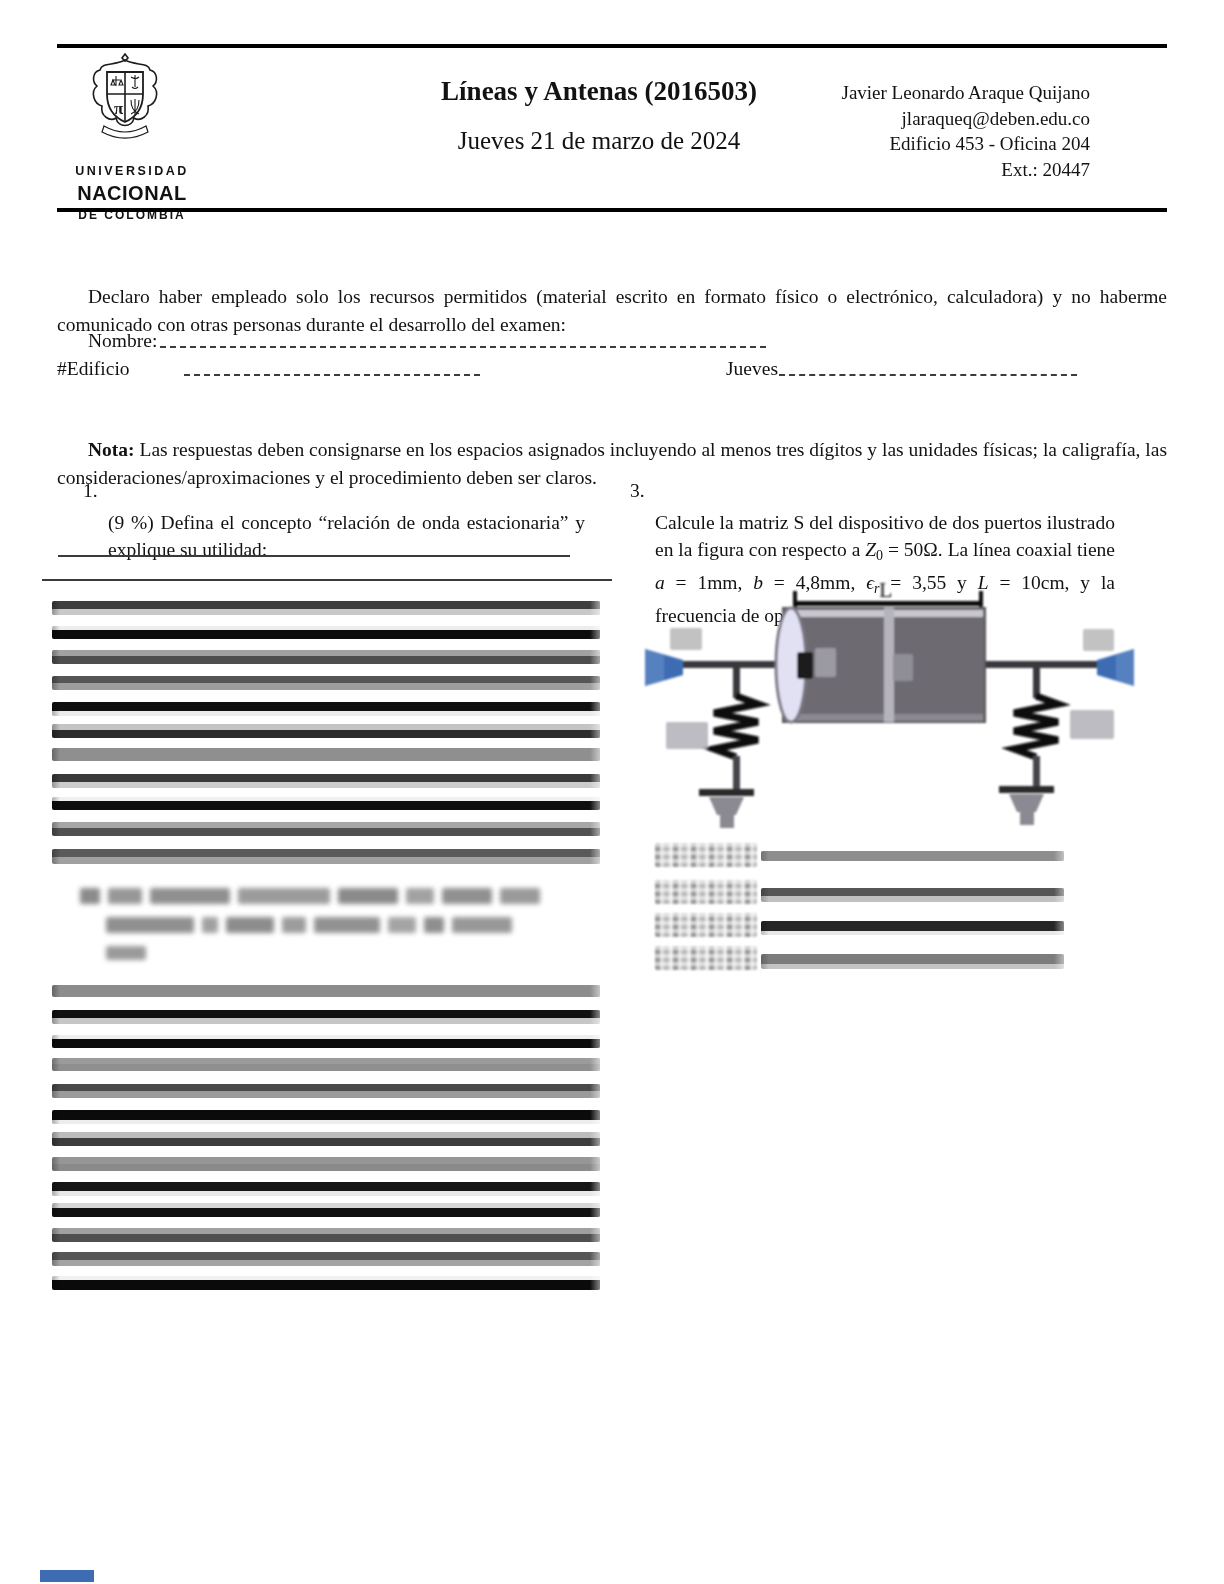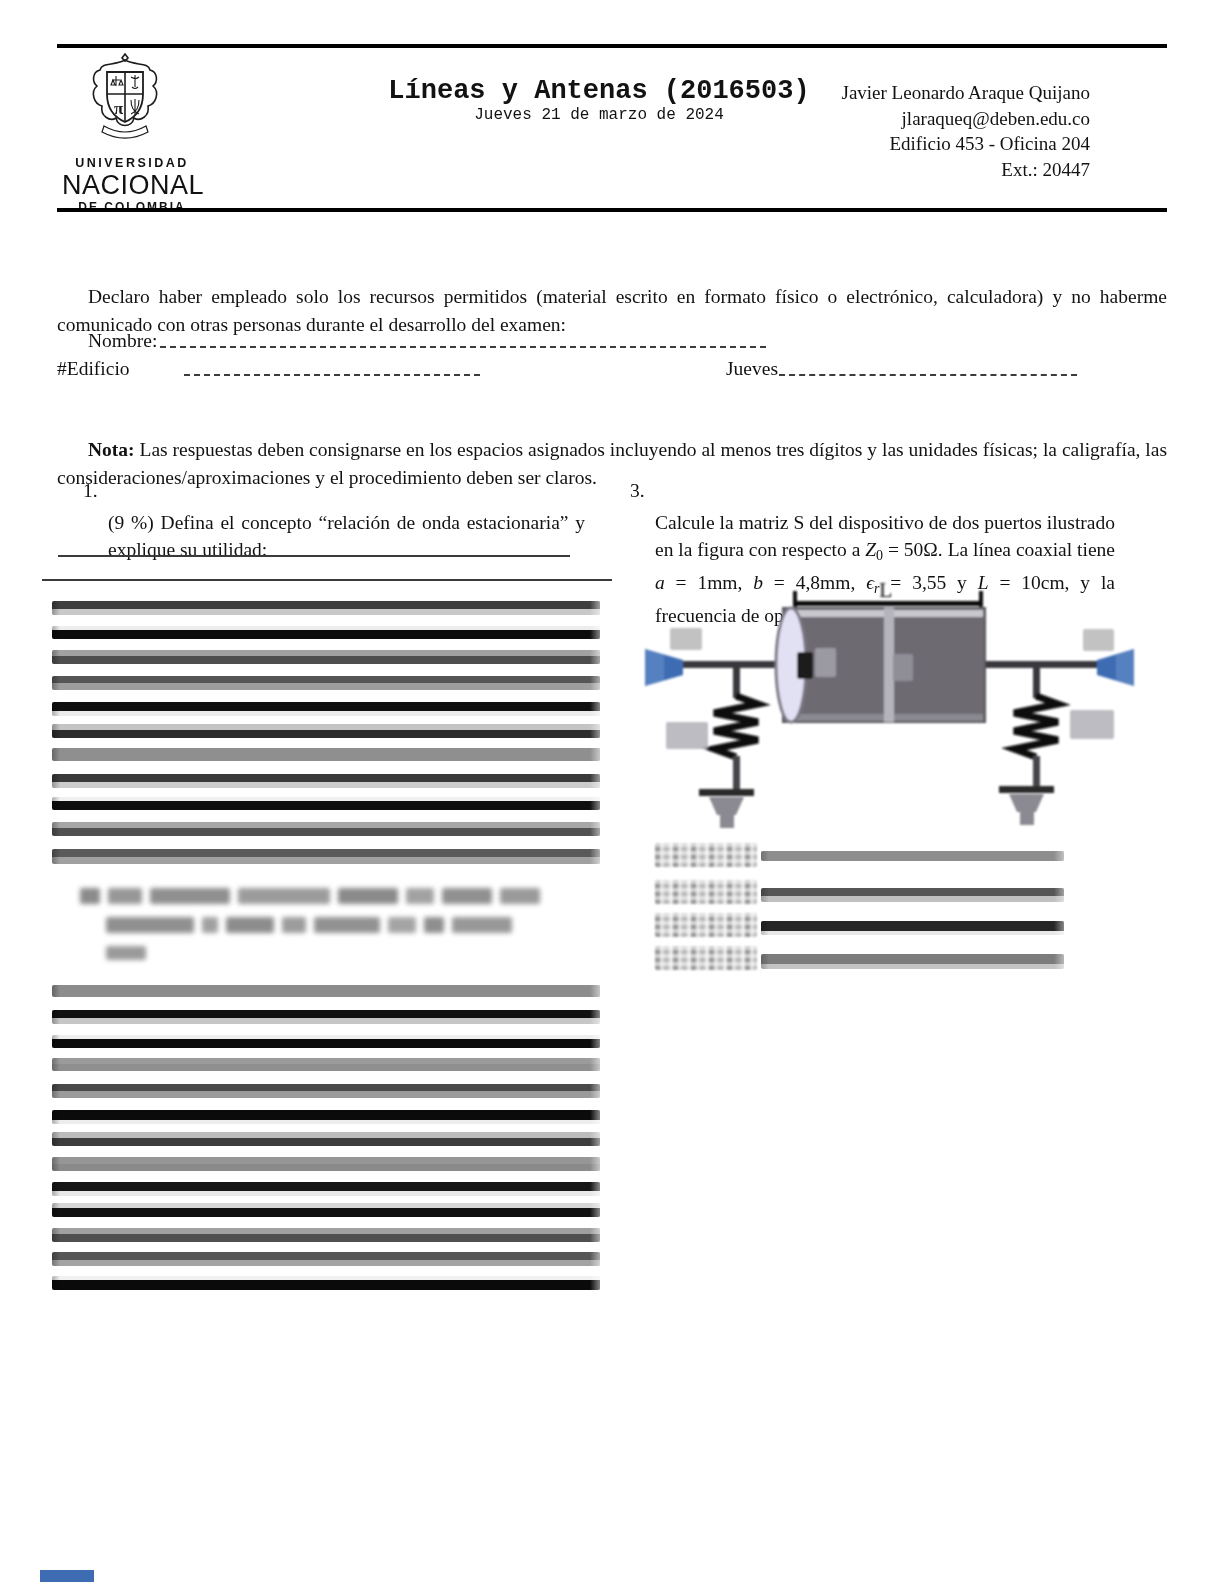--- a/index.html
+++ b/index.html
@@ -4,21 +4,21 @@
 <style>
   html,body{margin:0;padding:0;}
   body{
     width:1224px;height:1584px;background:#ffffff;position:relative;
     font-family:"Liberation Serif","DejaVu Serif",serif;color:#121212;
     overflow:hidden;
   }
   .abs{position:absolute;}
   .rule{position:absolute;background:#000;}
   .thin-rule{position:absolute;background:#3a3a3a;height:2px;}
-  .center{text-align:center;font-family:Liberation Mono, monospace;}
+  .center{text-align:center;}
   .right{text-align:right;}
   .justify{text-align:justify;margin-top:32px;}
   .bold{font-weight:bold;}
   .it{font-style:italic;}
   .sub{font-size:0.72em;vertical-align:-0.28em;}
   .sans{font-family:"Liberation Sans","DejaVu Sans",sans-serif;}
   .dashline{position:absolute;border-bottom:2px dashed #3c3c3c;height:0;}
   .q{position:absolute;font-size:19.5px;line-height:27px;}
   .q .qnum{position:absolute;left:0;top:0;}
   .q .qtext{display:block;}
@@ -48,29 +48,29 @@
     <line x1="35" y1="20" x2="35" y2="70"></line>
     <line x1="17" y1="42" x2="53" y2="42"></line>
     <path d="M22,28 h8 M26,24 v10 M23,28 l-2,5 h4 z M31,28 l-2,5 h4 z" stroke-width="1.1"></path>
     <path d="M41,25 c3,2 6,2 8,0 M45,23 v12 M42,35 c2,2 4,2 6,0" stroke-width="1.1"></path>
     <path d="M41,48 c0,8 3,12 8,14 M49,48 c0,8 -3,12 -8,14 M45,47 v16" stroke-width="1.1"></path>
     <path d="M14,74 c14,8 28,8 42,0 l2,6 c-15,8 -31,8 -46,0 z" stroke-width="1.2"></path>
   </g>
   <text x="24" y="62" font-size="17" font-weight="bold" fill="#1c1c1c" font-family="Liberation Serif, DejaVu Serif, serif">π</text>
 </svg>
 
-<div class="abs sans center" style="left:62px;top:156px;width:140px;">
+<div class="abs sans center" style="left:62px;top:164px;width:140px;">
   <div style="font-size:12.5px;font-weight:bold;letter-spacing:2.5px;">UNIVERSIDAD</div>
-  <div style="font-size:27px;font-weight:normal;letter-spacing:0.5px;line-height:30px;">NACIONAL</div>
+  <div style="font-size:20px;font-weight:bold;letter-spacing:0.5px;line-height:30px;">NACIONAL</div>
   <div style="font-size:12px;font-weight:bold;letter-spacing:2px;">DE COLOMBIA</div>
 </div>
 
 <div class="abs center" style="left:339px;top:76px;width:520px;">
   <div class="bold" style="font-size:27px;">Líneas y Antenas (2016503)</div>
-  <div style="font-size:16px;margin-top:0;">Jueves 21 de marzo de 2024</div>
+  <div style="font-size:25px;margin-top:20px;">Jueves 21 de marzo de 2024</div>
 </div>
 
 <div class="abs right" style="left:790px;top:80px;width:300px;font-size:19px;line-height:25.5px;">
   <div>Javier Leonardo Araque Quijano</div>
   <div>jlaraqueq@deben.edu.co</div>
   <div>Edificio 453 - Oficina 204</div>
   <div>Ext.: 20447</div>
 </div>
 
 <div class="rule" style="left:57px;top:208px;width:1110px;height:4px;"></div>

